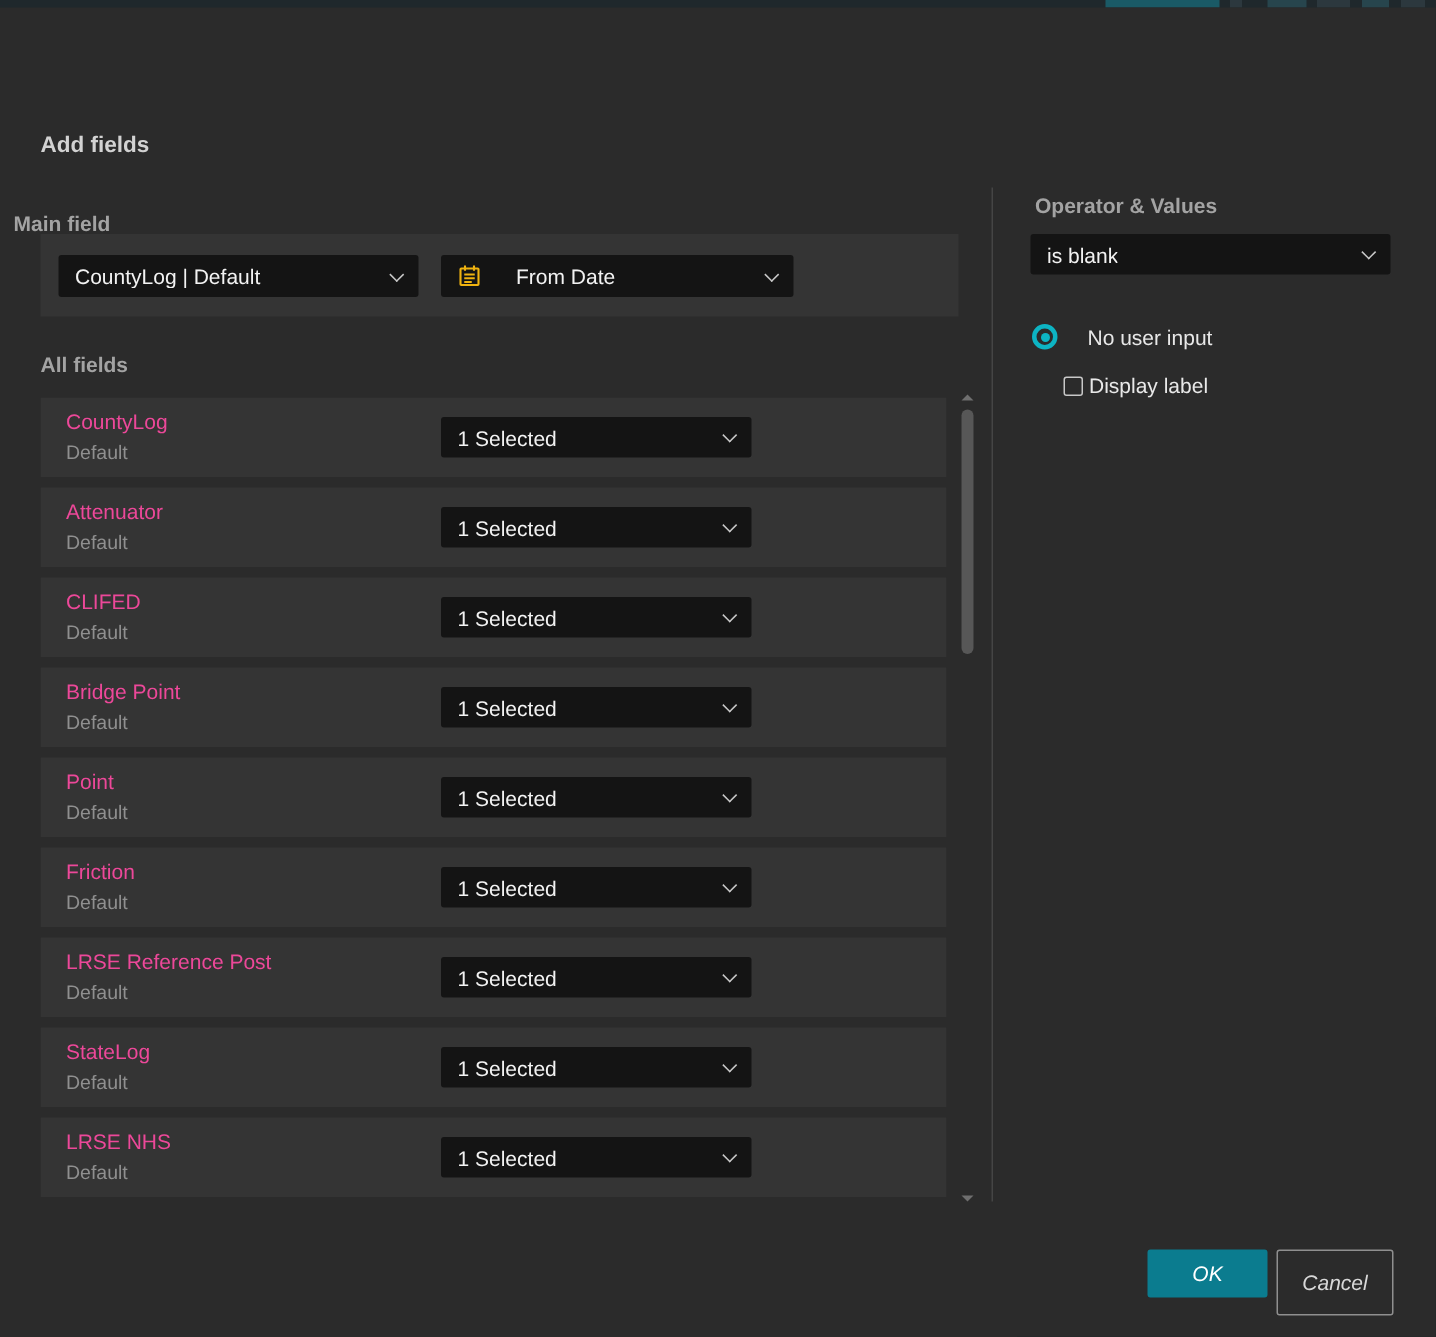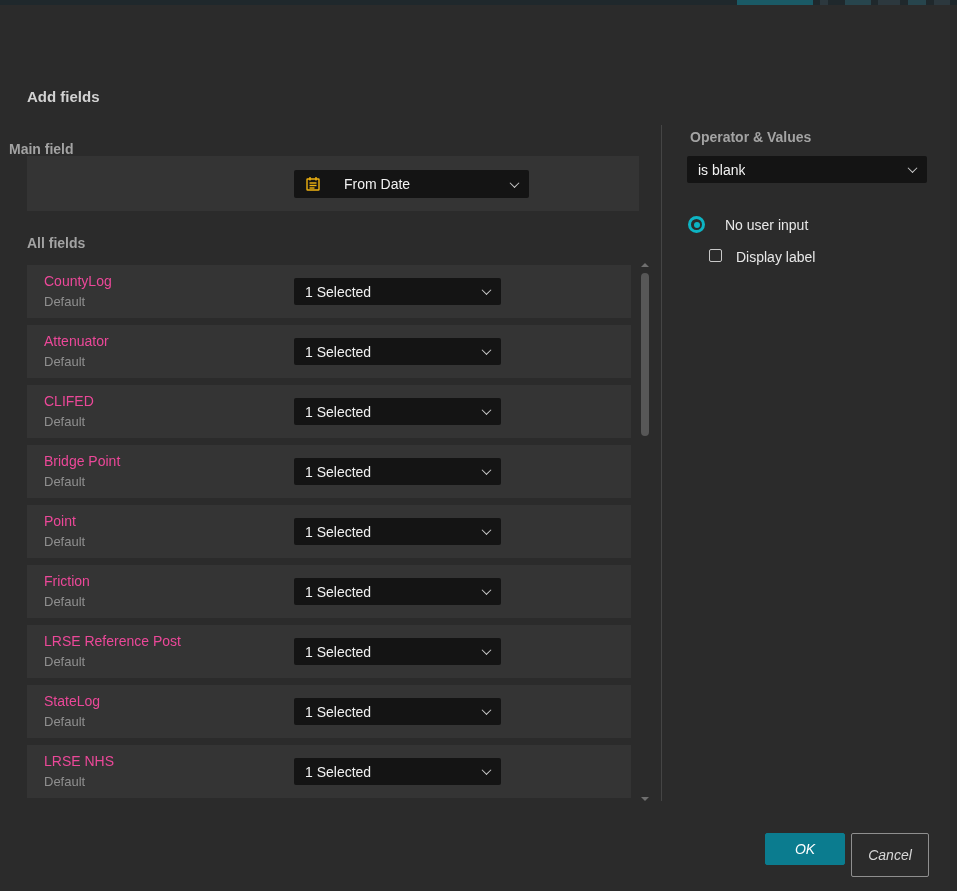--- a/index.html
+++ b/index.html
@@ -70,21 +70,21 @@
 
   
   .op-dd { left:687px; top:151px; width:240px; height:27px; }
   .radio-row { left:688px; top:211px; display:flex; align-items:center; gap:20px; cursor:pointer; }
   .radio {
     width:17px; height:17px; border-radius:50%;
     border:3px solid #0db4c3; background:#2b2b2b;
     display:flex; align-items:center; justify-content:center; flex:0 0 auto;
   }
   .radio .dot { width:6px; height:6px; border-radius:50%; background:#0db4c3; }
-  .check-row { left:709px; top:244px; display:flex; gap:14px; cursor:pointer; }
+  .check-row { left:709px; top:244px; display:flex; align-items:center; gap:4px; cursor:pointer; }
   .checkbox { width:13px; height:13px; border:1px solid #c8c8c8; border-radius:2px; background:transparent; flex:0 0 auto; }
   .ctl-label { font-size:14px; color:#e8e8e8; }
 
   
   .btn { font-family:"Liberation Sans", sans-serif; font-size:14px; border-radius:2px; cursor:pointer; display:flex; align-items:center; justify-content:center;font-style:italic; }
   .btn-ok { left:765px; top:828px; width:80px; height:32px; background:#0b7c8f; color:#ffffff; border:1px solid #0b7c8f; }
   .btn-cancel { left:851px; top:828px; width:78px; height:44px; background:transparent; color:#d8d8d8; border:1px solid #8f8f8f; }
 </style>
 </head>
 <body>
@@ -98,20 +98,24 @@
   <div class="frag" style="left:934px;width:16px;background:#2c383e;"></div>
 </div>
 
 <div class="abs dialog">
 
 
   <div class="abs heading" style="left:27px; top:83px;">Add fields</div>
 
   <div class="abs section-label" style="left:9px; top:118px;margin-top:18px;">Main field</div>
   <div class="abs main-panel">
+    <div class="dd main-dd-source">
+      <span class="dd-label">CountyLog | Default</span>
+      <span class="chev"></span>
+    </div>
     <div class="dd main-dd-field">
       <span style="display:flex; flex:0 0 auto;">
         <svg width="16" height="16" viewBox="0 0 16 16" fill="none" stroke="#f0b310" stroke-width="1.4">
           <rect x="2" y="3" width="12" height="11" rx="0.5"></rect>
           <line x1="5" y1="1" x2="5" y2="4.5"></line>
           <line x1="11" y1="1" x2="11" y2="4.5"></line>
           <line x1="4.5" y1="7" x2="11.5" y2="7"></line>
           <line x1="4.5" y1="9.5" x2="11.5" y2="9.5"></line>
           <line x1="4.5" y1="12" x2="9.5" y2="12"></line>
         </svg>

